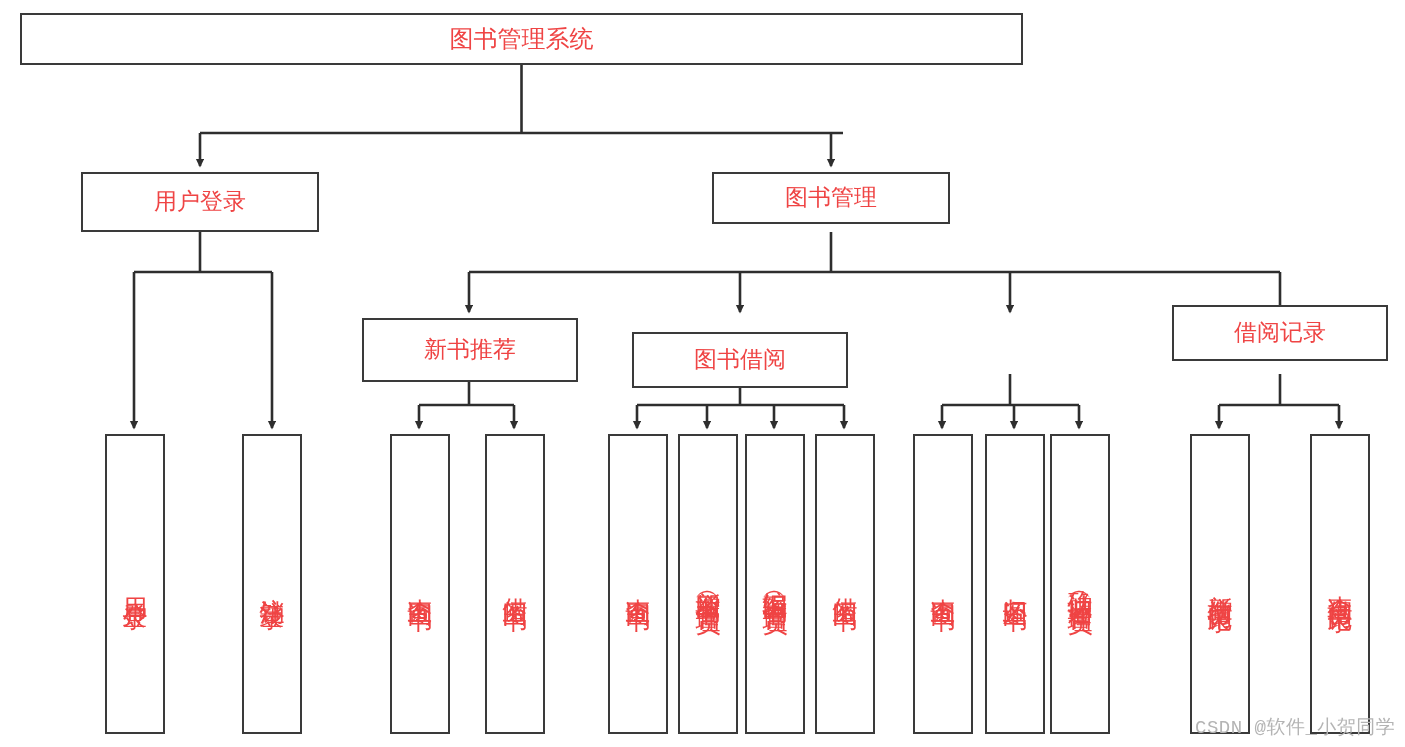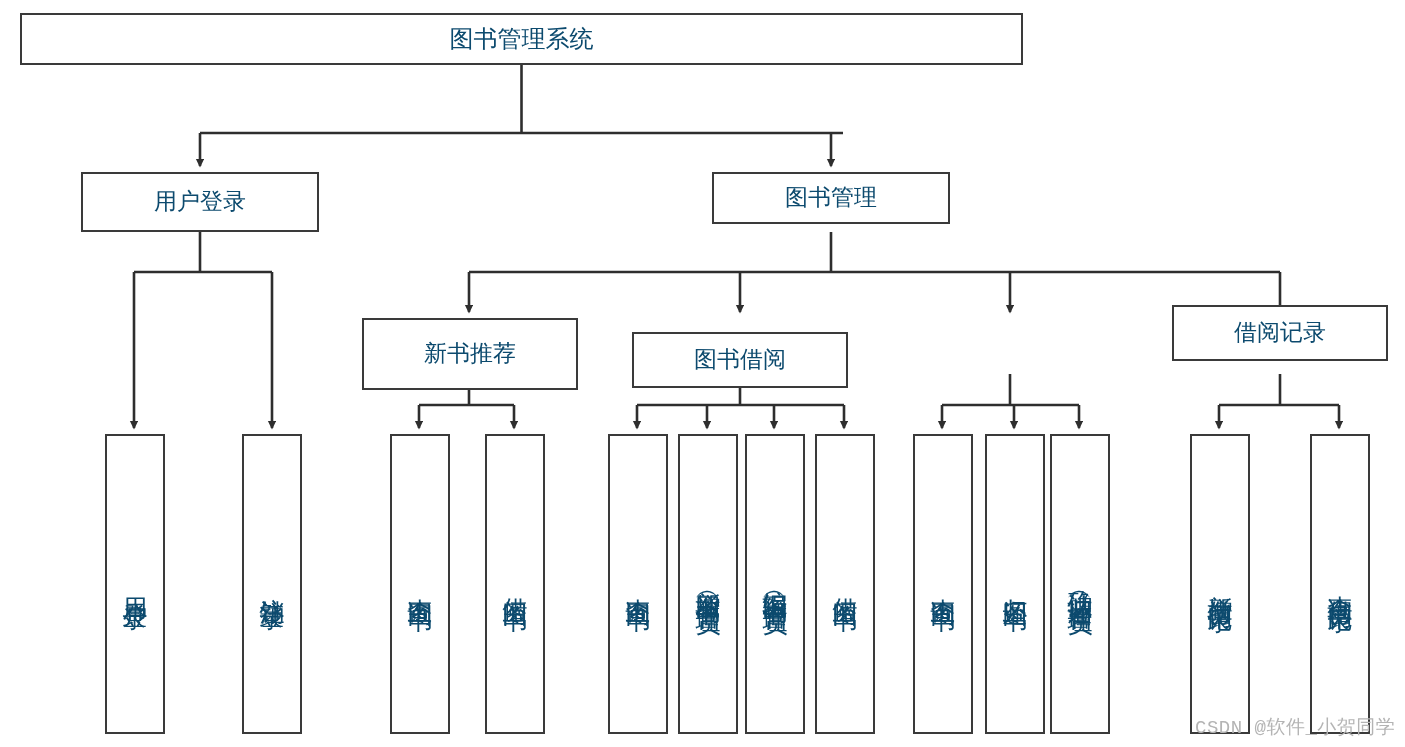--- a/index.html
+++ b/index.html
@@ -30,21 +30,21 @@
     position: absolute;
     box-sizing: border-box;
     background: #ffffff;
     border: 2px solid #3a3a3a;
     display: flex;
     align-items: center;
     justify-content: center;
     overflow: hidden;
   }
   .node-label {
-    color: #0c4a6e;
+    color: #ef4444;
     text-align: center;
     line-height: 1.18;
     white-space: nowrap;
   }
   .node-horizontal .node-label {
     writing-mode: horizontal-tb;
     font-size: 23px;
   }
   .node-root .node-label {
     font-size: 24px;
@@ -128,21 +128,21 @@
     <span class="node-label">图书管理系统</span>
   </div>
 
   <div class="node-box node-horizontal" style="left:81px; top:172px; width:238px; height:60px;">
     <span class="node-label">用户登录</span>
   </div>
   <div class="node-box node-horizontal" style="left:712px; top:172px; width:238px; height:52px;">
     <span class="node-label">图书管理</span>
   </div>
 
-  <div class="node-box node-horizontal" style="left:362px; top:318px; width:216px; height:72px;">
+  <div class="node-box node-horizontal" style="left:362px; top:318px; width:216px; height:64px;">
     <span class="node-label">新书推荐</span>
   </div>
   <div class="node-box node-horizontal" style="left:632px; top:332px; width:216px; height:56px;">
     <span class="node-label">图书借阅</span>
   </div>
   <div class="node-box node-horizontal" style="left:1172px; top:305px; width:216px; height:56px;">
     <span class="node-label">借阅记录</span>
   </div>
 
   <div class="node-box node-vertical" style="left:105px; top:434px; width:60px; height:300px;">

